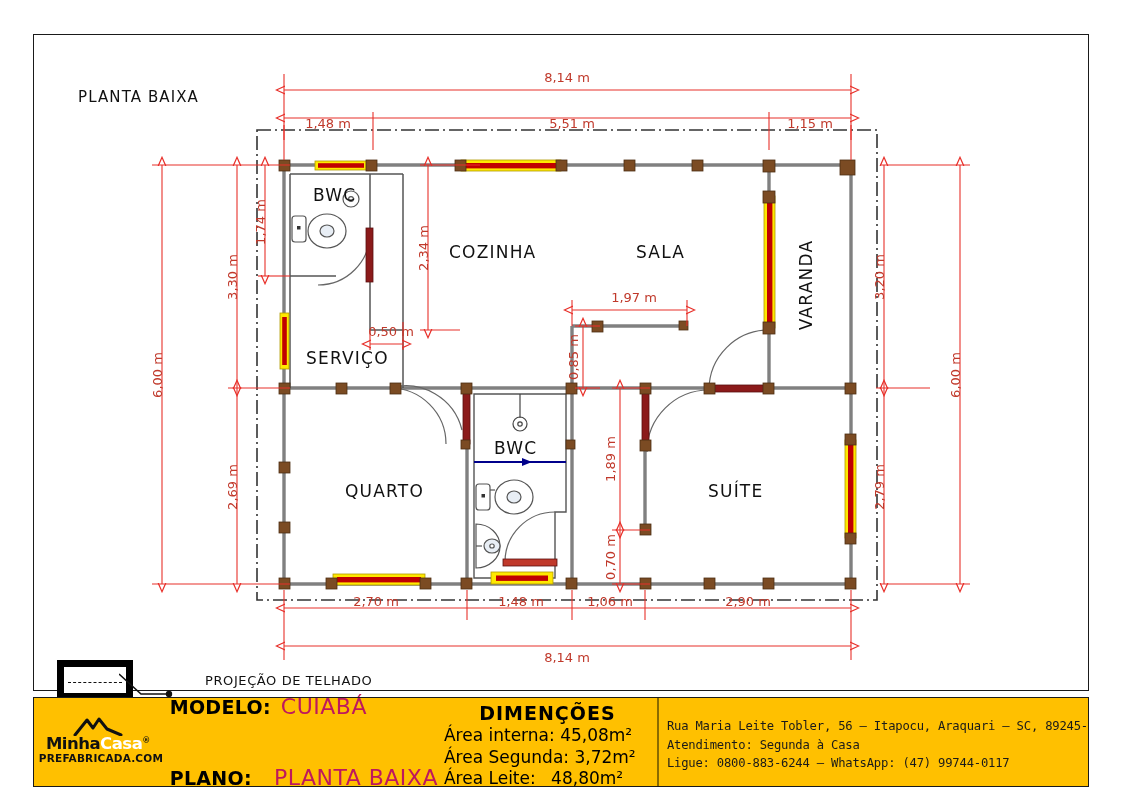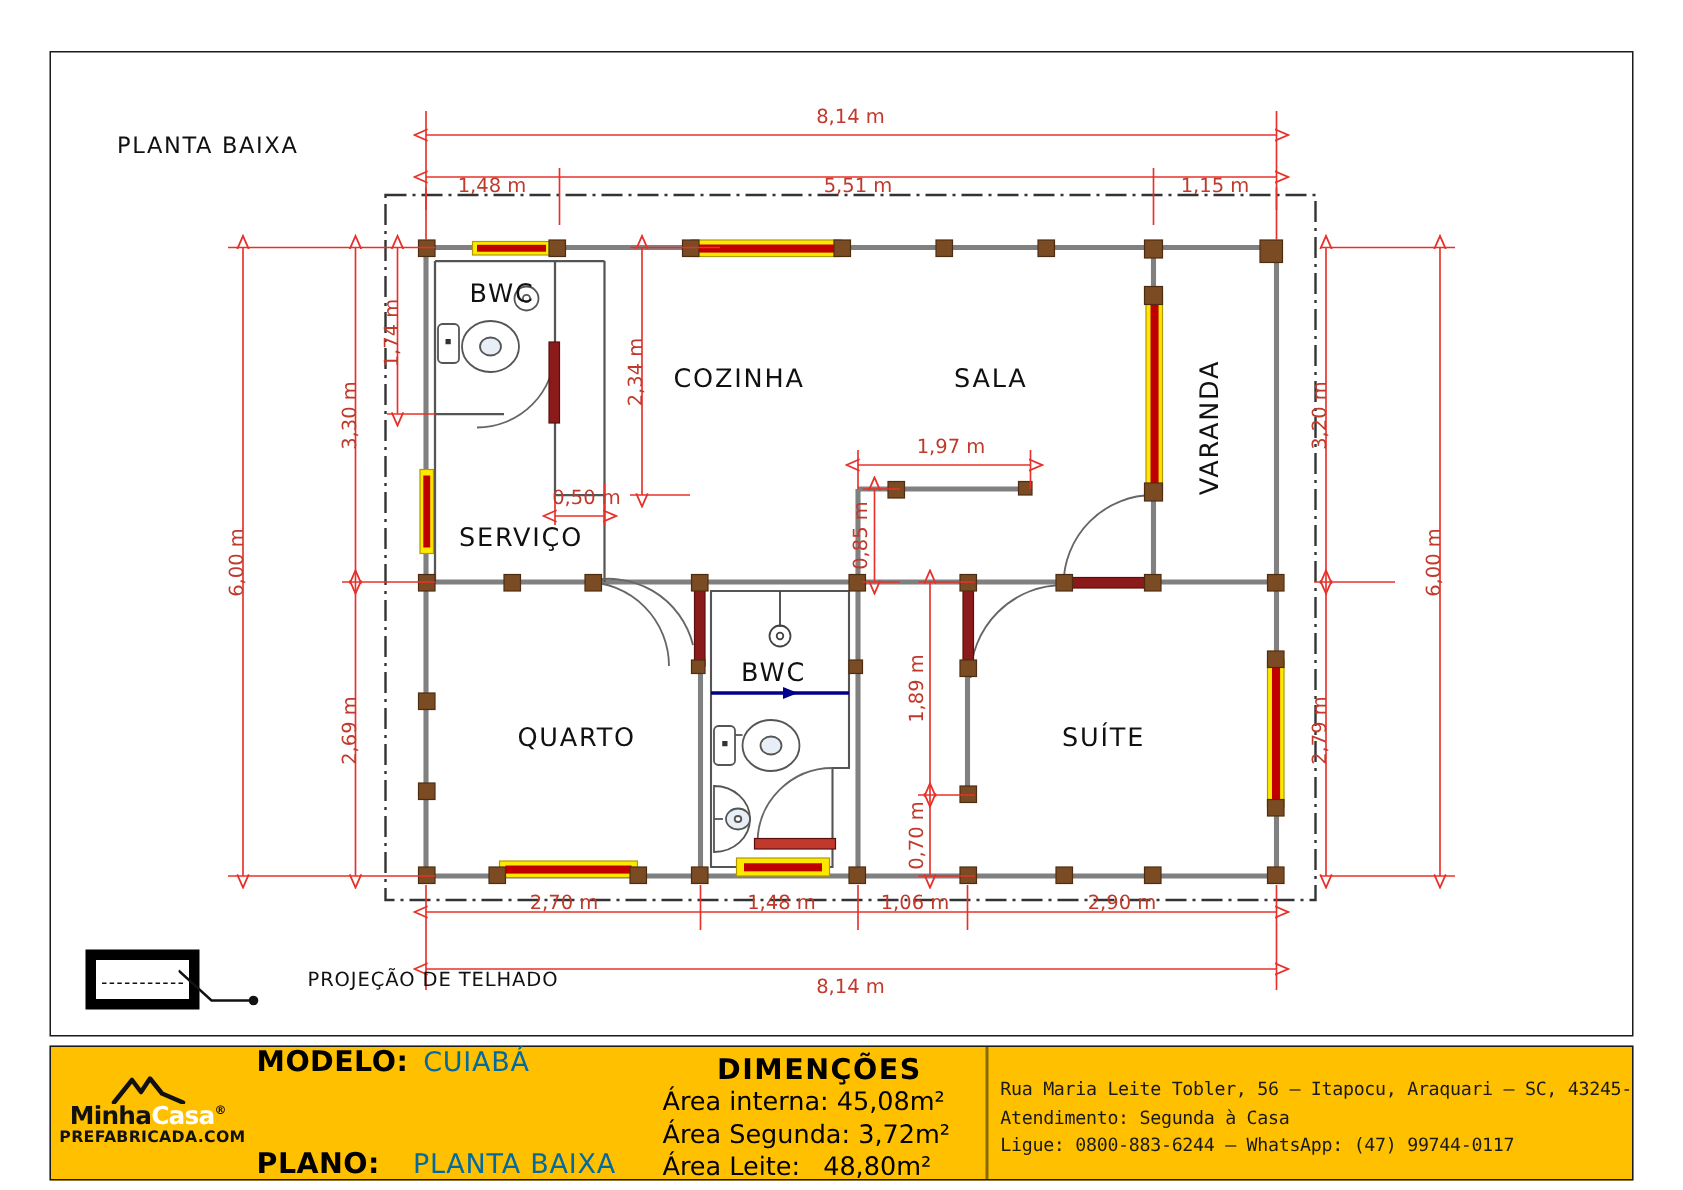--- a/index.html
+++ b/index.html
@@ -27,40 +27,40 @@
   .logo-sub{position:absolute;left:0;top:36px;width:118px;text-align:center;
             font-weight:bold;font-size:10.5px;color:#111;letter-spacing:0.2px;
             white-space:nowrap;}
 
   .tb-model{width:295px;display:flex;flex-direction:column;justify-content:center;
             padding-left:8px;box-sizing:border-box;gap:36px;}
   .tb-row{display:flex;align-items:baseline;margin:5px 0;white-space:nowrap;}
   .tb-key{font-family:"DejaVu Sans","Liberation Sans",sans-serif;
           font-weight:bold;font-size:19px;color:#000;letter-spacing:0.3px;}
   .tb-val{font-family:"DejaVu Sans","Liberation Sans",sans-serif;
-          font-size:18px;color:#0369a1;margin-left:10px;letter-spacing:0.5px;}
+          font-size:22px;color:#be185d;margin-left:10px;letter-spacing:0.5px;}
 
   .tb-dim{width:240px;display:flex;flex-direction:column;align-items:center;
           justify-content:center;padding-top:8px;box-sizing:border-box;}
   .dim-title{font-weight:bold;font-size:19px;letter-spacing:1px;color:#000;
              margin-bottom:1px;}
   .dim-line{font-size:17px;color:#000;white-space:nowrap;line-height:1.28;
             align-self:flex-start;padding-left:6px;}
   .dim-line .lbl{display:inline-block;}
   .dim-line .num{display:inline-block;}
 
   .tb-contact{flex:1;border-left:2px solid #8a6b00;padding:6px 0 0 8px;
               box-sizing:border-box;display:flex;flex-direction:column;
               justify-content:center;}
   .ct-line{font-family:"DejaVu Sans Mono","Liberation Mono",monospace;
            font-size:12.2px;color:#1a1a1a;line-height:1.55;white-space:nowrap;
            letter-spacing:-0.2px;}
 
   
-  #legend{position:absolute;left:57px;top:633px;display:flex;align-items:center;}
+  #legend{position:absolute;left:57px;top:660px;display:flex;align-items:center;}
   .leg-box{width:76px;height:40px;border:7px solid #000;box-sizing:border-box;
            background:#fff;position:relative;}
   .leg-dashdot{position:absolute;left:4px;top:15px;width:54px;height:0;
                border-top:1.6px dashed #111;}
   .leg-text{font-size:13px;color:#111;letter-spacing:0.6px;
             white-space:nowrap;margin-left:10px;}
   #legend svg.leader{position:absolute;left:62px;top:12px;}
 
   #planta-baixa-label{position:absolute;left:78px;top:88px;font-size:15px;
                       color:#111;letter-spacing:1.1px;white-space:nowrap;}
@@ -401,19 +401,19 @@
         <span class="lbl">Área Segunda:</span>
         <span class="num">3,72m²</span>
       </div>
       <div class="dim-line">
         <span class="lbl">Área Leite:</span>
         <span class="num" style="margin-left:10px;">48,80m²</span>
       </div>
     </div>
 
     <div class="tb-contact">
-      <div class="ct-line">Rua Maria Leite Tobler, 56 – Itapocu, Araquari – SC, 43245-</div>
+      <div class="ct-line">Rua Maria Leite Tobler, 56 – Itapocu, Araquari – SC, 89245-</div>
       <div class="ct-line">Atendimento: Segunda à Casa</div>
       <div class="ct-line">Ligue: 0800-883-6244 – WhatsApp: (47) 99744-0117</div>
     </div>
   </div>
 
 </div>
 
 </body></html>

